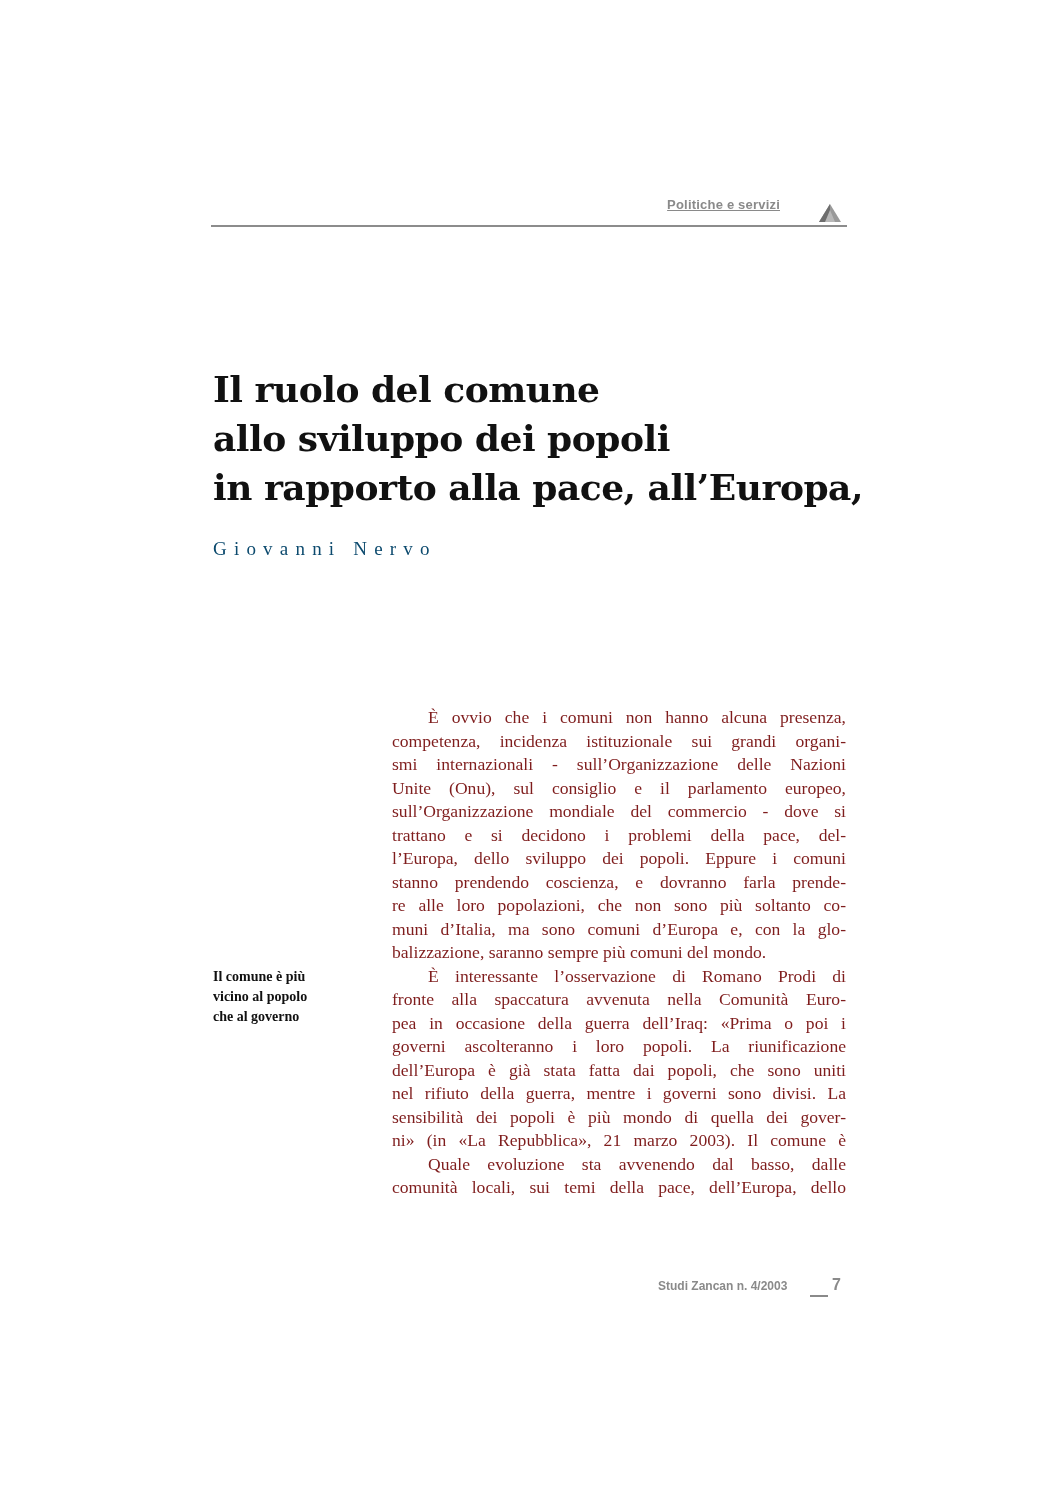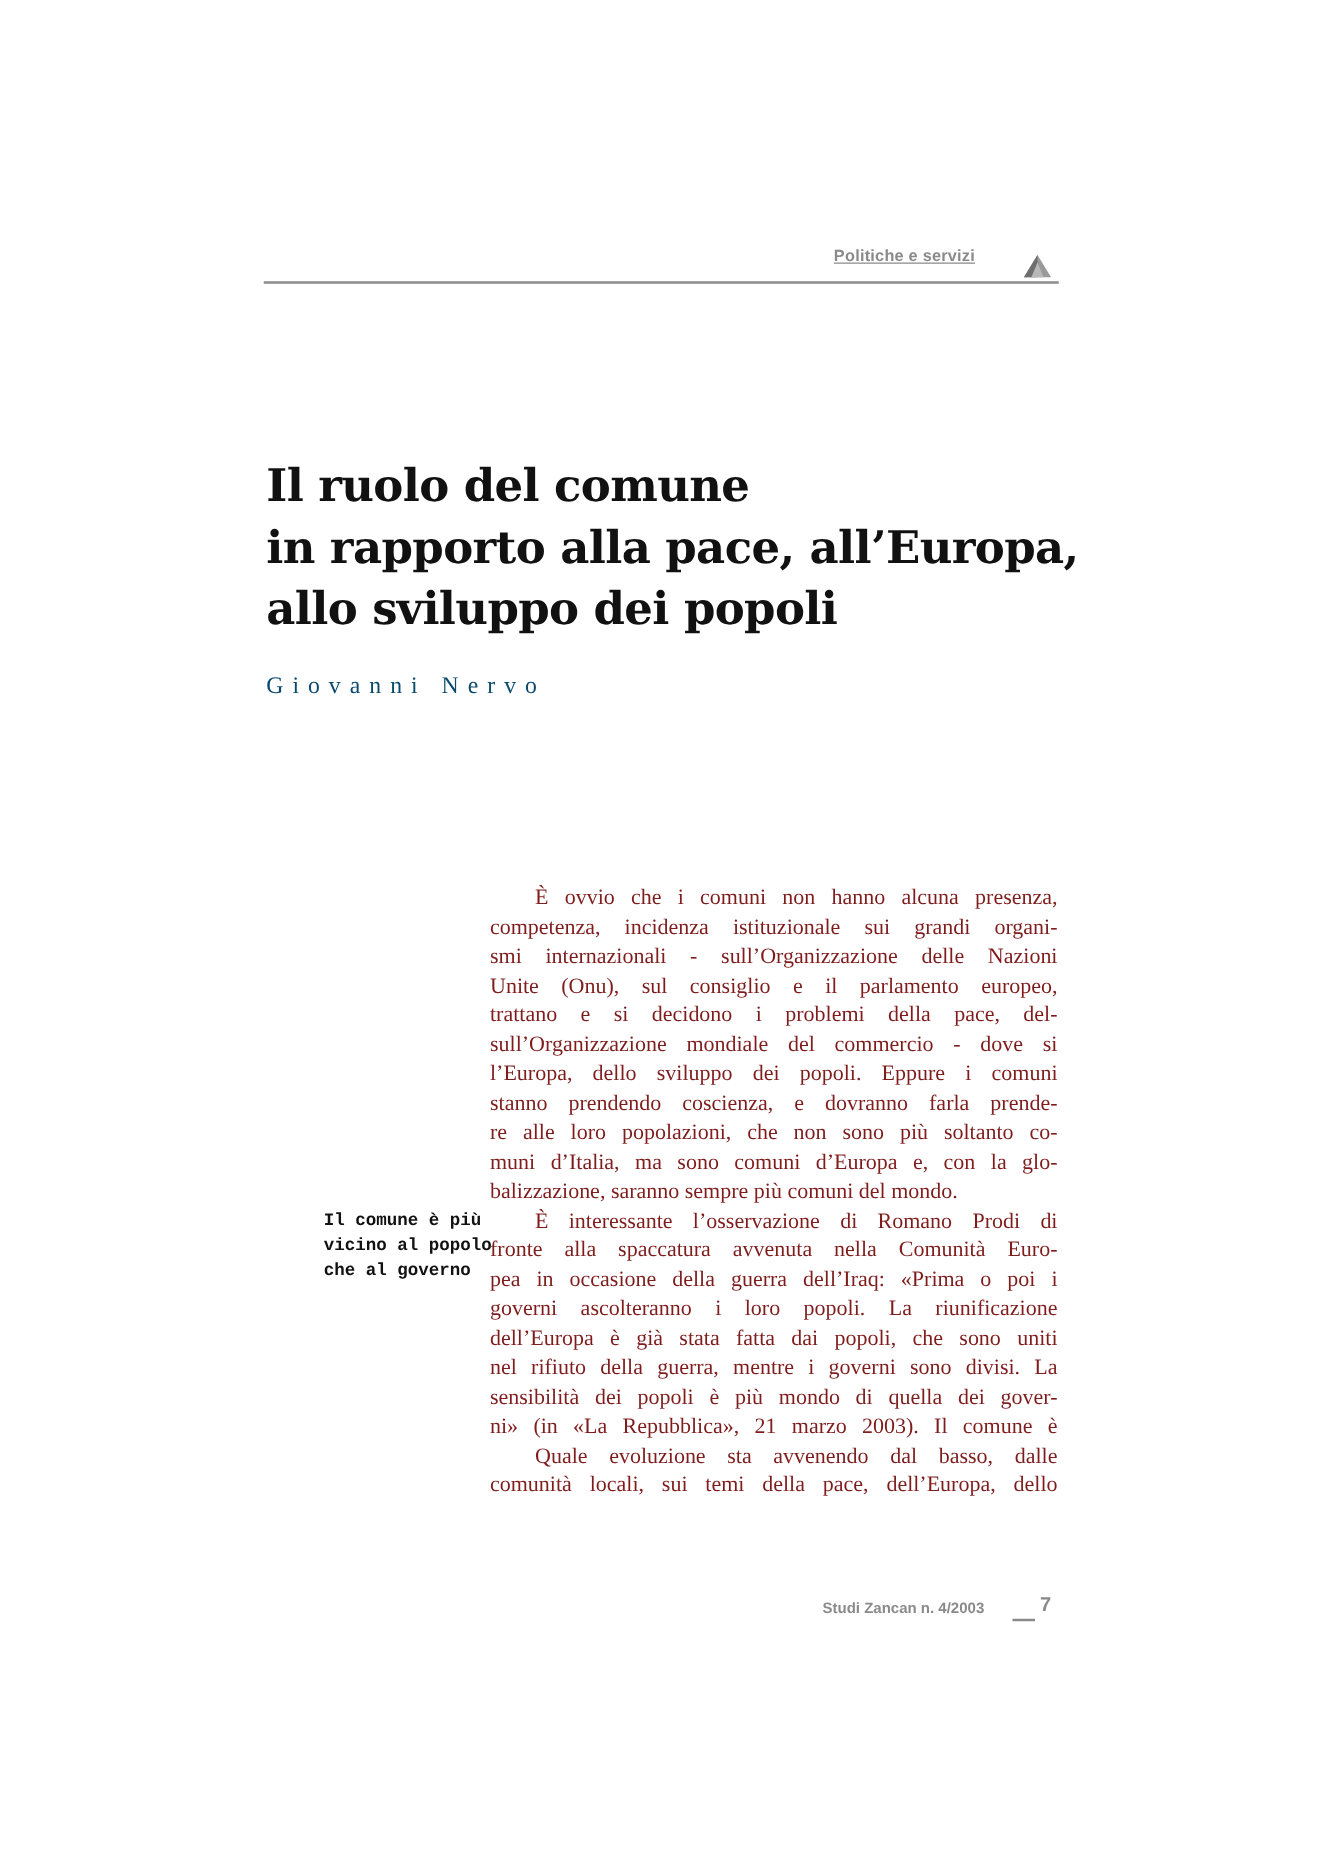--- a/index.html
+++ b/index.html
@@ -27,22 +27,22 @@
   .title span { display: block; white-space: nowrap; }
 
   .author {
     position: absolute; left: 213px; top: 538px;
     font-family: "Liberation Serif", serif; font-size: 19px; color: #0c4a6e;
     letter-spacing: 7.2px; white-space: nowrap;
   }
 
   .marginal-note {
     position: absolute; left: 213px; top: 967px; width: 140px;
-    font-family: Liberation Mono, monospace; font-weight: bold;
-    font-size: 14px; line-height: 20px; color: #111; margin-left: 46px;
+    font-family: Liberation Serif, serif; font-weight: bold;
+    font-size: 14px; line-height: 20px; color: #111;
   }
   .marginal-note span { display: block; white-space: nowrap; }
 
   .body-text {
     position: absolute; left: 392px; top: 706px; width: 454px;
     font-family: "Liberation Serif", serif; font-size: 17.6px; line-height: 23.5px; color: #7f1d1d;
   }
   .body-text .line { display: block; white-space: nowrap; text-align: justify; text-align-last: justify; height: 23.5px; }
   .body-text .line.last { text-align-last: left; }
   .body-text .line.indent { padding-left: 36px; }
@@ -68,39 +68,39 @@
   </div>
   <svg class="tri-icon" viewBox="0 0 22 18">
     <polygon points="11,0 22,18 0,18" fill="#9a9a9a"></polygon>
     <polygon points="11,0 11,18 0,18" fill="#6e6e6e"></polygon>
     <polygon points="11,6 16,18 6,18" fill="#b8b8b8"></polygon>
   </svg>
   <div class="header-rule"></div>
 
   <h1 class="title">
     <span>Il ruolo del comune</span>
+    <span>allo sviluppo dei popoli</span>
     <span>in rapporto alla pace, all’Europa,</span>
-    <span>allo sviluppo dei popoli</span>
   </h1>
 
   <div class="author">Giovanni Nervo</div>
 
   <div class="marginal-note">
     <span>Il comune è più</span>
     <span>vicino al popolo</span>
     <span>che al governo</span>
   </div>
 
   <div class="body-text" id="body-text">
       <span class="line indent">È ovvio che i comuni non hanno alcuna presenza,</span>
       <span class="line">competenza, incidenza istituzionale sui grandi organi-</span>
       <span class="line">smi internazionali - sull’Organizzazione delle Nazioni</span>
       <span class="line">Unite (Onu), sul consiglio e il parlamento europeo,</span>
+      <span class="line">sull’Organizzazione mondiale del commercio - dove si</span>
       <span class="line">trattano e si decidono i problemi della pace, del-</span>
-      <span class="line">sull’Organizzazione mondiale del commercio - dove si</span>
       <span class="line">l’Europa, dello sviluppo dei popoli. Eppure i comuni</span>
       <span class="line">stanno prendendo coscienza, e dovranno farla prende-</span>
       <span class="line">re alle loro popolazioni, che non sono più soltanto co-</span>
       <span class="line">muni d’Italia, ma sono comuni d’Europa e, con la glo-</span>
       <span class="line last">balizzazione, saranno sempre più comuni del mondo.</span>
       <span class="line indent">È interessante l’osservazione di Romano Prodi di</span>
       <span class="line">fronte alla spaccatura avvenuta nella Comunità Euro-</span>
       <span class="line">pea in occasione della guerra dell’Iraq: «Prima o poi i</span>
       <span class="line">governi ascolteranno i loro popoli. La riunificazione</span>
       <span class="line">dell’Europa è già stata fatta dai popoli, che sono uniti</span>

